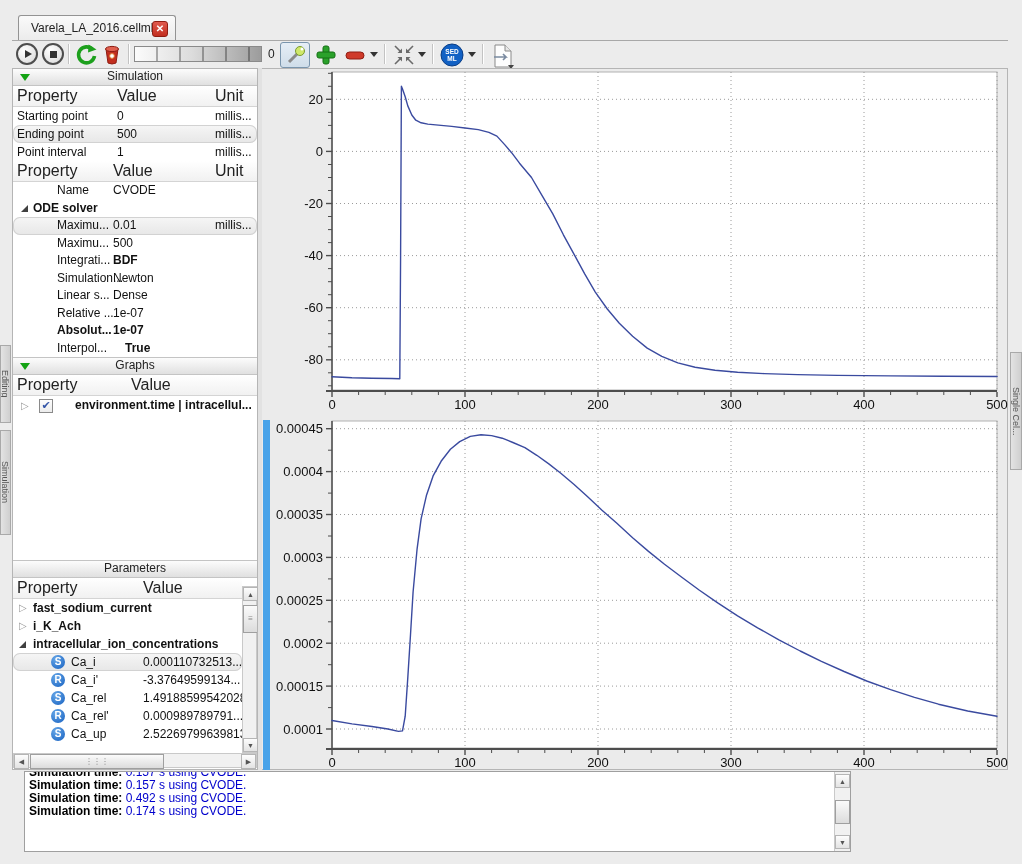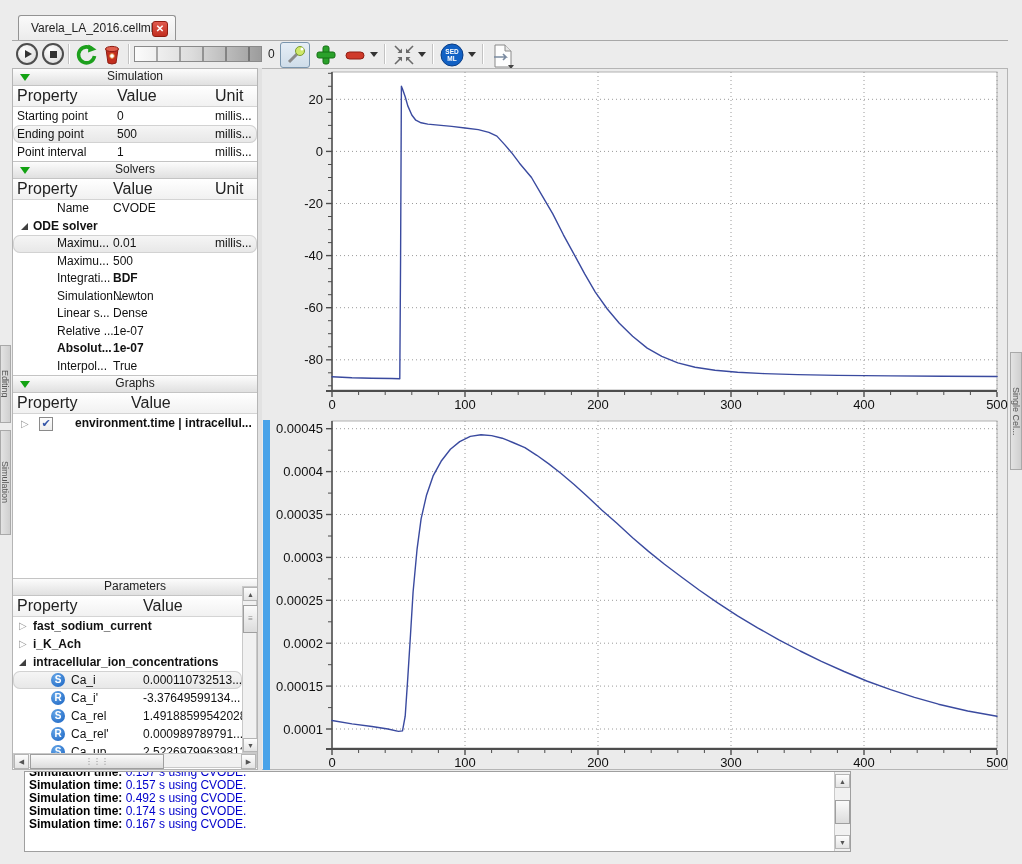--- a/index.html
+++ b/index.html
@@ -204,24 +204,20 @@
         <div class="cell" style="left: 104px;">500</div>
         <div class="cell" style="left: 202px;">millis...</div>
       </div>
       <div class="trow" style="height: 18px; line-height: 18px;">
         <div class="cell" style="left: 4px;">Point interval</div>
         <div class="cell" style="left: 104px;">1</div>
         <div class="cell" style="left: 202px;">millis...</div>
       </div>
     </div>
 
-  <div class="sechead">
-    <span class="tri"></span>
-    <span>Solvers</span>
-  </div>
   <div class="colhead" id="ch-solvers">
       <div class="chcell" style="left: 4px;">Property</div>
       <div class="chcell" style="left: 100px;">Value</div>
       <div class="chcell" style="left: 202px;">Unit</div>
     </div>
   <div class="rows" id="rows-solvers">
       <div class="trow" style="height: 17.5px; line-height: 17.5px;">
         <div class="cell" style="left: 44px;">Name</div>
         <div class="cell" style="left: 100px;">CVODE</div>
       </div>
@@ -253,21 +249,21 @@
       <div class="trow" style="height: 17.5px; line-height: 17.5px;">
         <div class="cell" style="left: 44px;">Relative ...</div>
         <div class="cell" style="left: 100px;">1e-07</div>
       </div>
       <div class="trow" style="height: 17.5px; line-height: 17.5px; font-weight: bold;">
         <div class="cell" style="left: 44px;">Absolut...</div>
         <div class="cell" style="left: 100px;">1e-07</div>
       </div>
       <div class="trow" style="height: 17.5px; line-height: 17.5px;">
         <div class="cell" style="left: 44px;">Interpol...</div>
-        <div class="cell" style="left: 100px;">True</div>
+        <div class="cell" style="left: 112px; font-weight: bold;">True</div>
       </div>
     </div>
 
   <div class="sechead">
     <span class="tri"></span>
     <span>Graphs</span>
   </div>
   <div class="colhead" id="ch-graphs">
       <div class="chcell" style="left: 4px;">Property</div>
       <div class="chcell" style="left: 118px;">Value</div>
@@ -497,20 +493,19 @@
       <polyline points="70.0,300.5 90.0,303.9 109.9,306.5 125.9,309.0 136.5,311.4 140.5,310.9 143.2,296.2 145.8,257.6 148.5,214.7 151.1,171.8 155.1,128.8 159.1,98.8 164.4,75.6 171.1,55.9 179.1,41.3 188.4,29.3 197.7,21.6 208.3,16.4 219.0,14.7 229.6,15.6 240.2,18.2 250.9,22.5 262.9,27.6 274.8,35.3 286.8,43.9 298.8,53.3 312.1,64.5 325.4,76.5 340.0,90.2 354.6,103.1 370.6,117.7 386.5,131.4 402.5,144.3 419.8,157.2 437.1,170.0 455.7,182.9 475.6,195.8 495.6,207.8 516.9,219.8 538.2,231.0 559.4,241.3 582.1,251.5 604.7,261.0 628.6,269.6 652.5,277.3 676.5,284.2 705.7,291.0 735.0,296.2" fill="none" stroke="#3a4a9f" stroke-width="1.4" stroke-linejoin="round" stroke-linecap="round"></polyline>
     </svg></div>
 <div id="strip" style="background: rgb(73, 163, 233);"></div>
 
 <div id="log">
   <div id="log-lines">
       <div class="logline"><b>Simulation time:</b><span style="color: rgb(0, 0, 204);"> 0.157 s using CVODE.</span></div>
       <div class="logline"><b>Simulation time:</b><span style="color: rgb(0, 0, 204);"> 0.157 s using CVODE.</span></div>
       <div class="logline"><b>Simulation time:</b><span style="color: rgb(0, 0, 204);"> 0.492 s using CVODE.</span></div>
       <div class="logline"><b>Simulation time:</b><span style="color: rgb(0, 0, 204);"> 0.174 s using CVODE.</span></div>
-      <div class="logline"><b>Simulation time:</b><span style="color: rgb(0, 0, 204);"> 0.167 s using CVODE.</span></div>
     </div>
   <div class="sb" style="right:0;top:0;width:16px;height:79px;border-top:none;border-right:none;border-bottom:none;">
     <div class="sbbtn" style="left:0;top:2px;width:15px;height:14px;line-height:13px;">▲</div>
     <div class="sbthumb" style="left:0;top:28px;width:15px;height:24px;"></div>
     <div class="sbbtn" style="left:0;bottom:2px;width:15px;height:14px;line-height:13px;">▼</div>
   </div>
 </div>
 
 </body></html>

